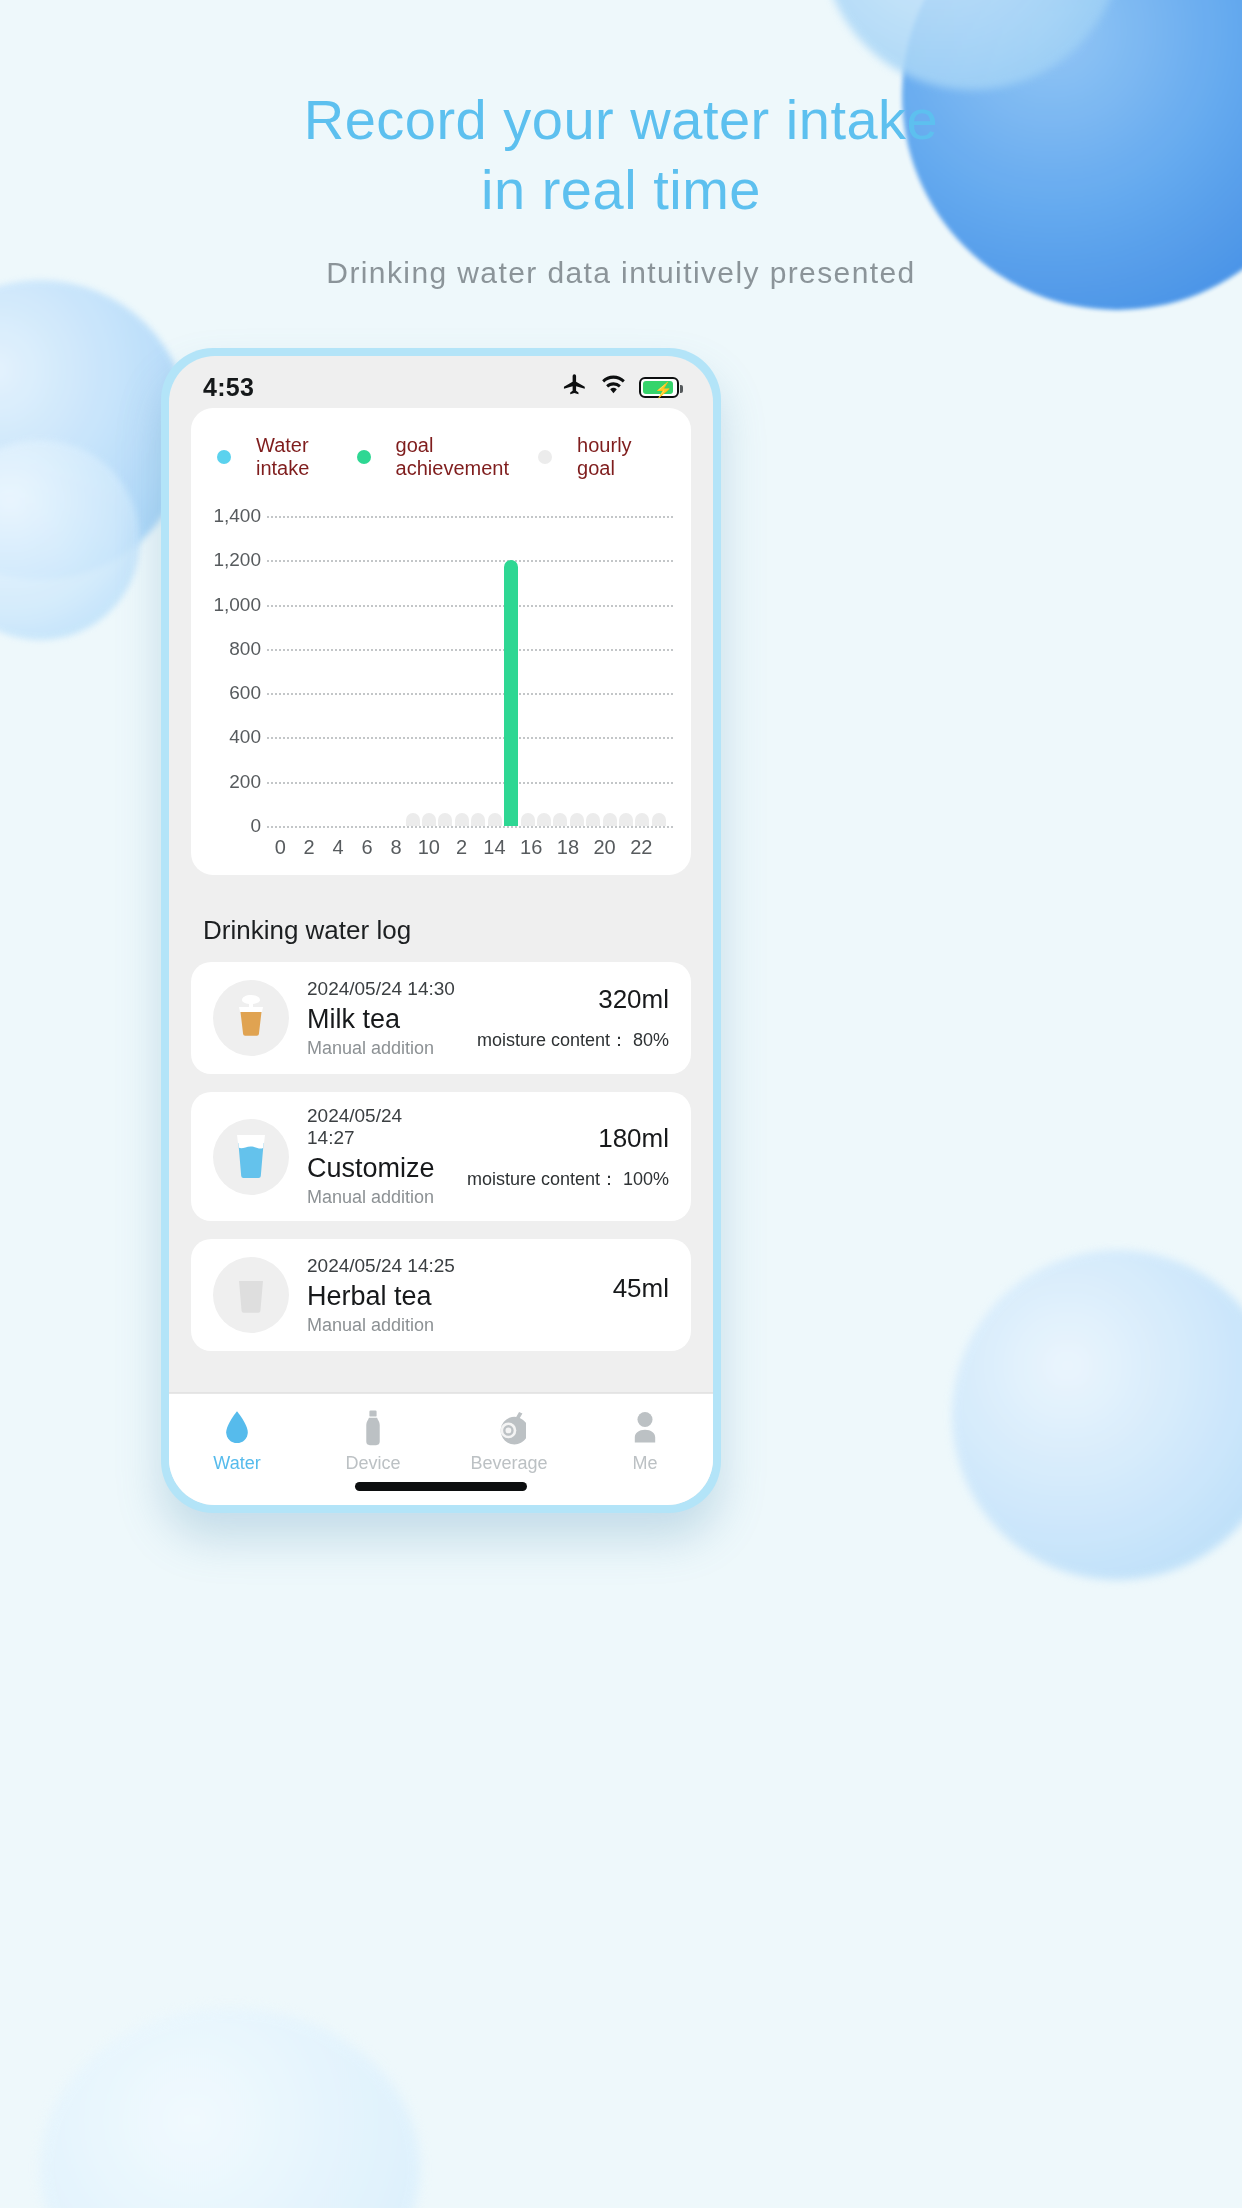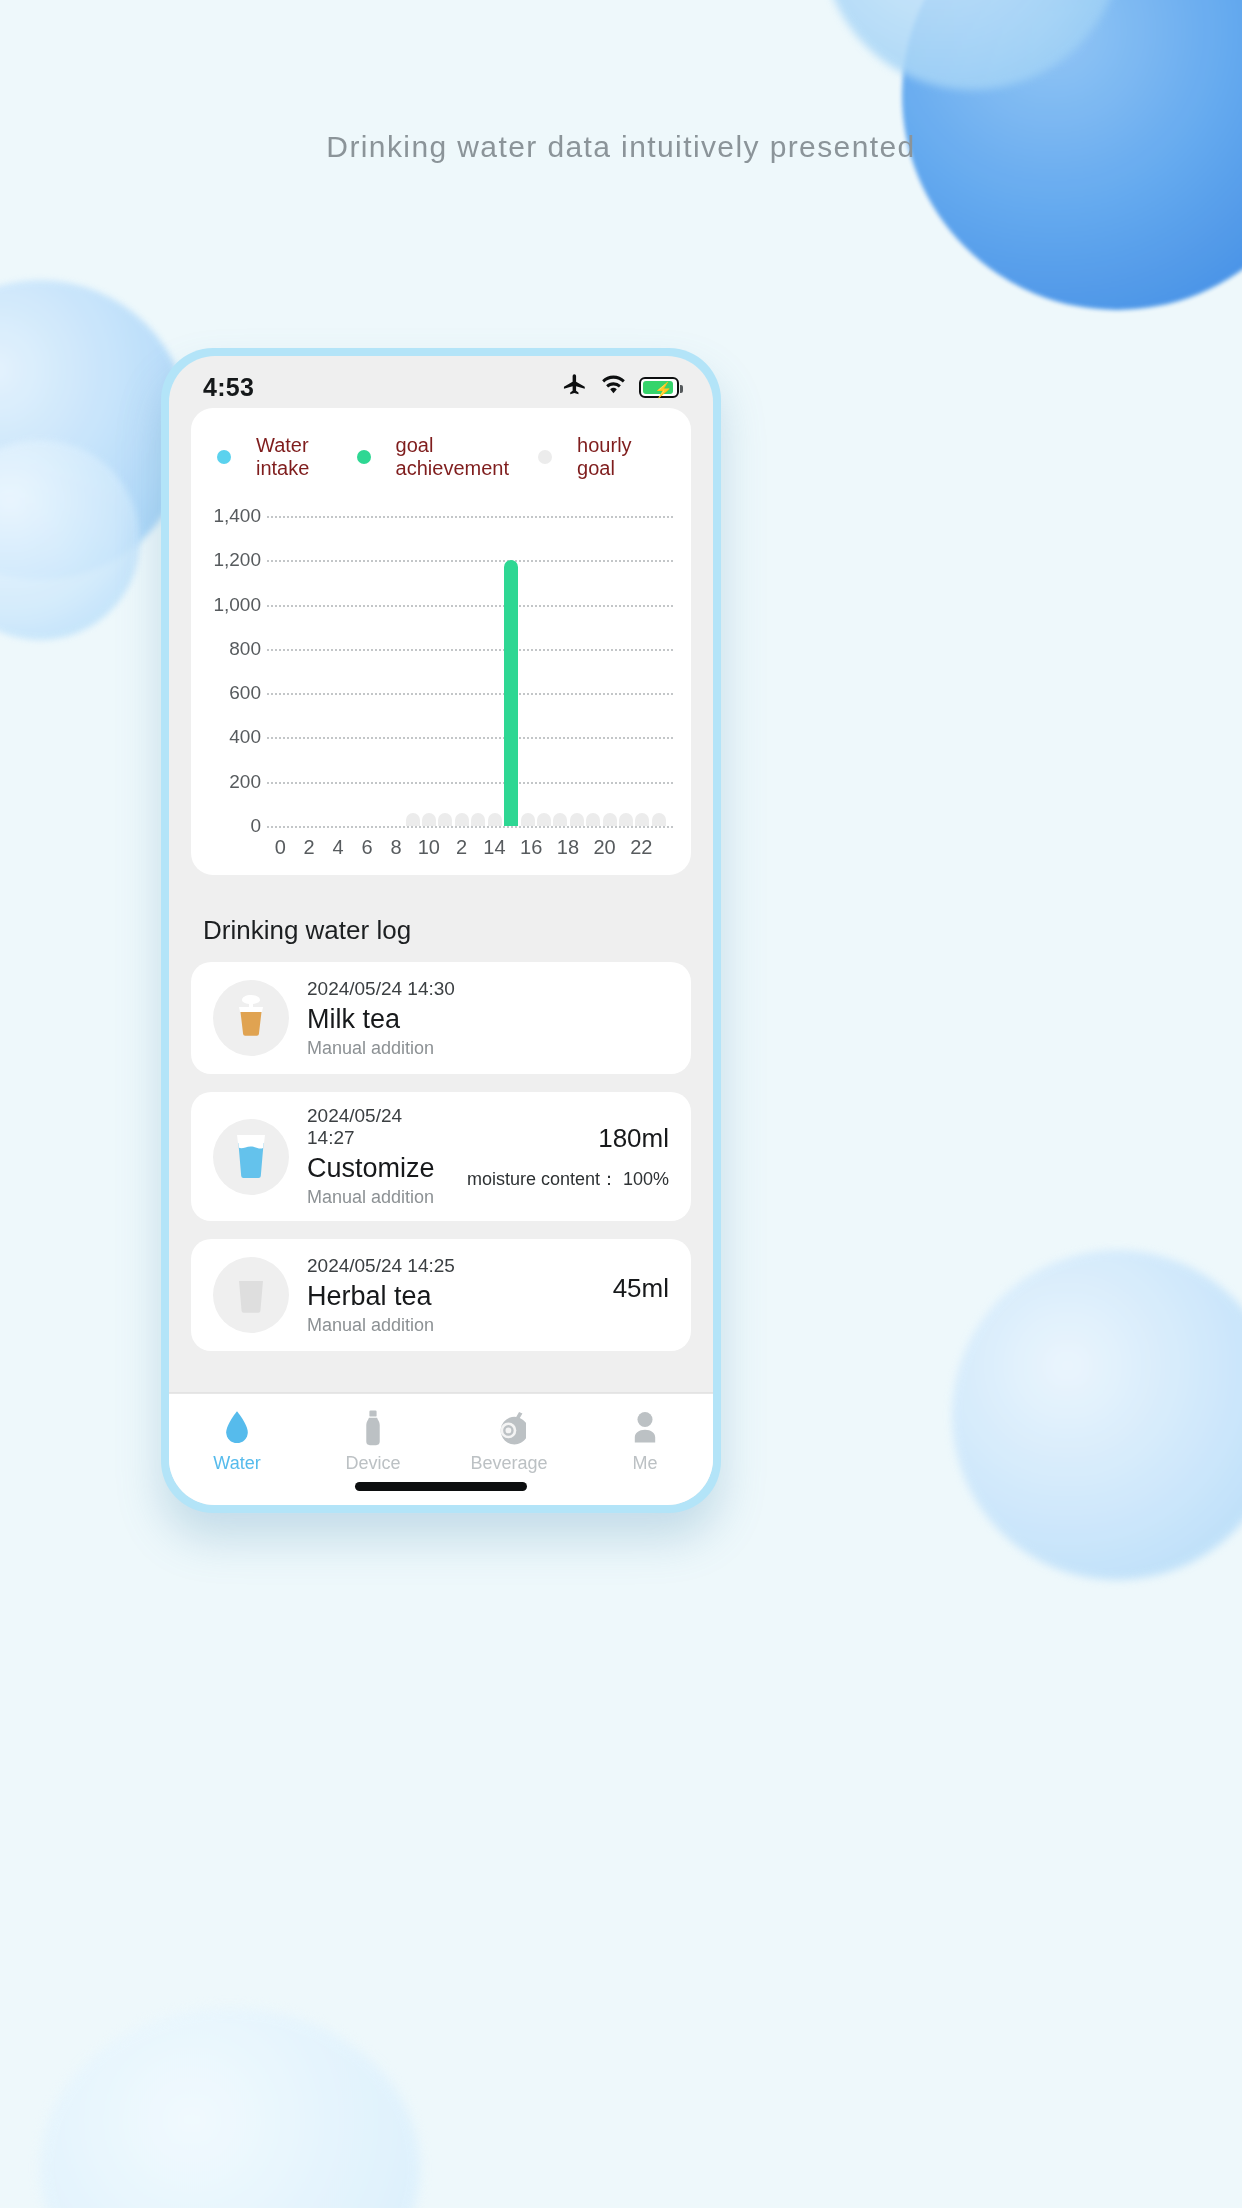--- a/index.html
+++ b/index.html
@@ -174,20 +174,24 @@
 <div class="bg-layer">
   <div class="blob blob-tr"></div>
   <div class="blob blob-tr2"></div>
   <div class="blob blob-l1"></div>
   <div class="blob blob-l2"></div>
   <div class="blob blob-r1"></div>
   <div class="blob blob-b1"></div>
 </div>
 
 <div class="hero">
+  <div class="hero-title">
+    <span>Record your water intake</span>
+    <span class="l2">in real time</span>
+  </div>
   <div class="hero-sub">Drinking water data intuitively presented</div>
 </div>
 
 <div class="phone">
   <div class="screen">
 
     <div class="statusbar">
       <div class="status-time">4:53</div>
       <div class="status-icons">
         <span>
@@ -344,20 +348,24 @@
                 <path fill="#ffffff" d="M9 13h24l-1 5H10z"></path>
                 <path fill="#e0a351" d="M10.5 18h21l-2.6 22a2 2 0 0 1-2 1.8H15.1a2 2 0 0 1-2-1.8z"></path>
               </svg>
             </span>
           </div>
           <div class="log-mid">
             <div class="log-time">2024/05/24 14:30</div>
             <div class="log-name">Milk tea</div>
             <div class="log-src">Manual addition</div>
           </div>
+          <div class="log-right">
+            <div class="log-amount">320ml</div>
+            <div class="log-moist">moisture content： 80%</div>
+          </div>
         </div>
         <div class="log-card">
           <div class="log-avatar">
             <span class="glyph">
               <svg width="40" height="52" viewBox="0 0 40 52">
                 <path fill="#ffffff" d="M6 4h28l-1 8H7z"></path>
                 <path fill="#64c2ec" d="M7.4 12h25.2l-2.8 33a2.2 2.2 0 0 1-2.2 2H12.4a2.2 2.2 0 0 1-2.2-2z"></path>
                 <path fill="#ffffff" d="M7.4 12h25.2l-.5 5c-4 2-7.5-1.6-12.4-1.6S11.5 18.2 8 16.8z"></path>
               </svg>
             </span>

